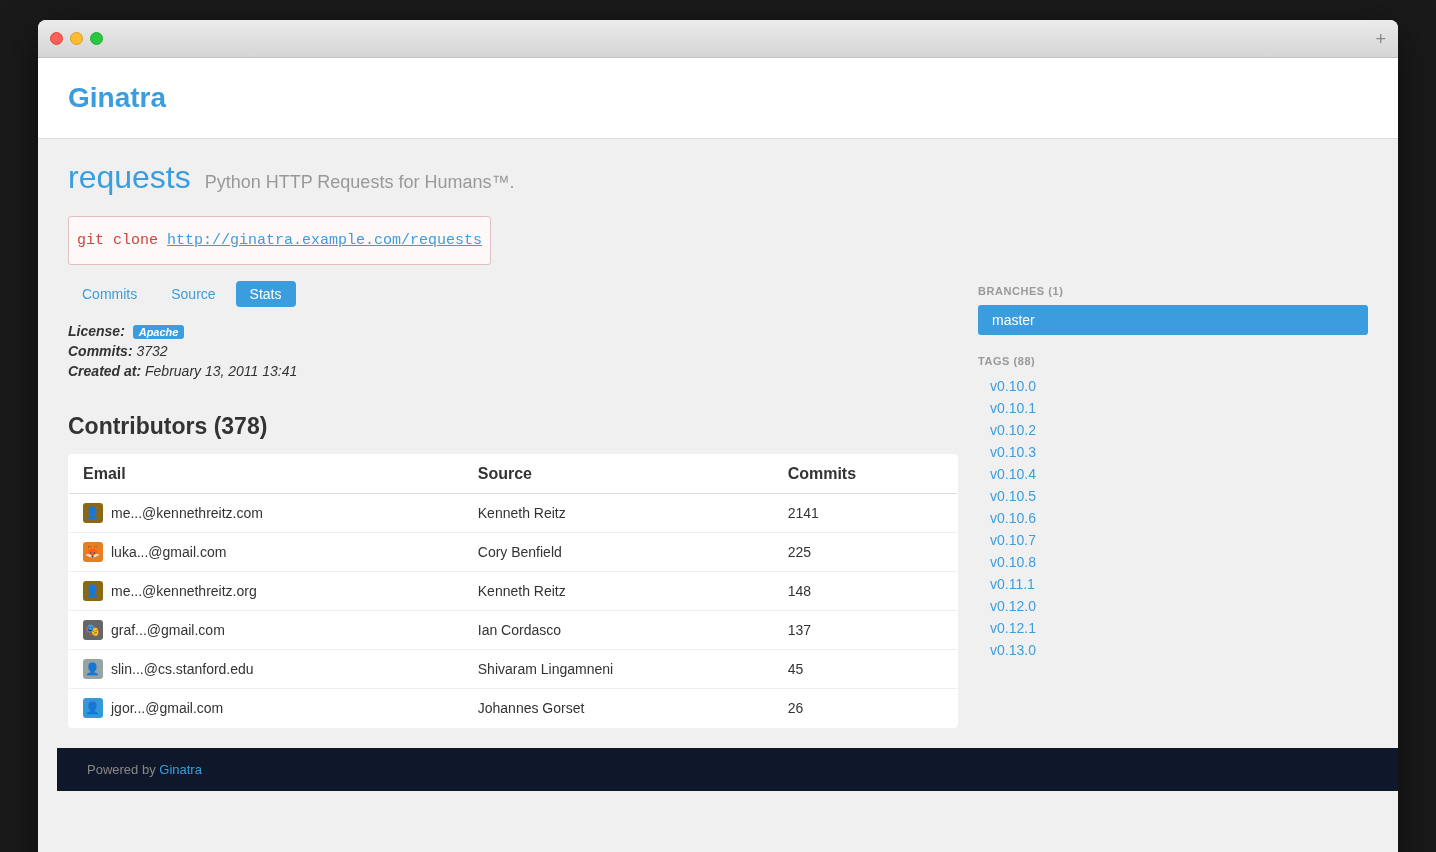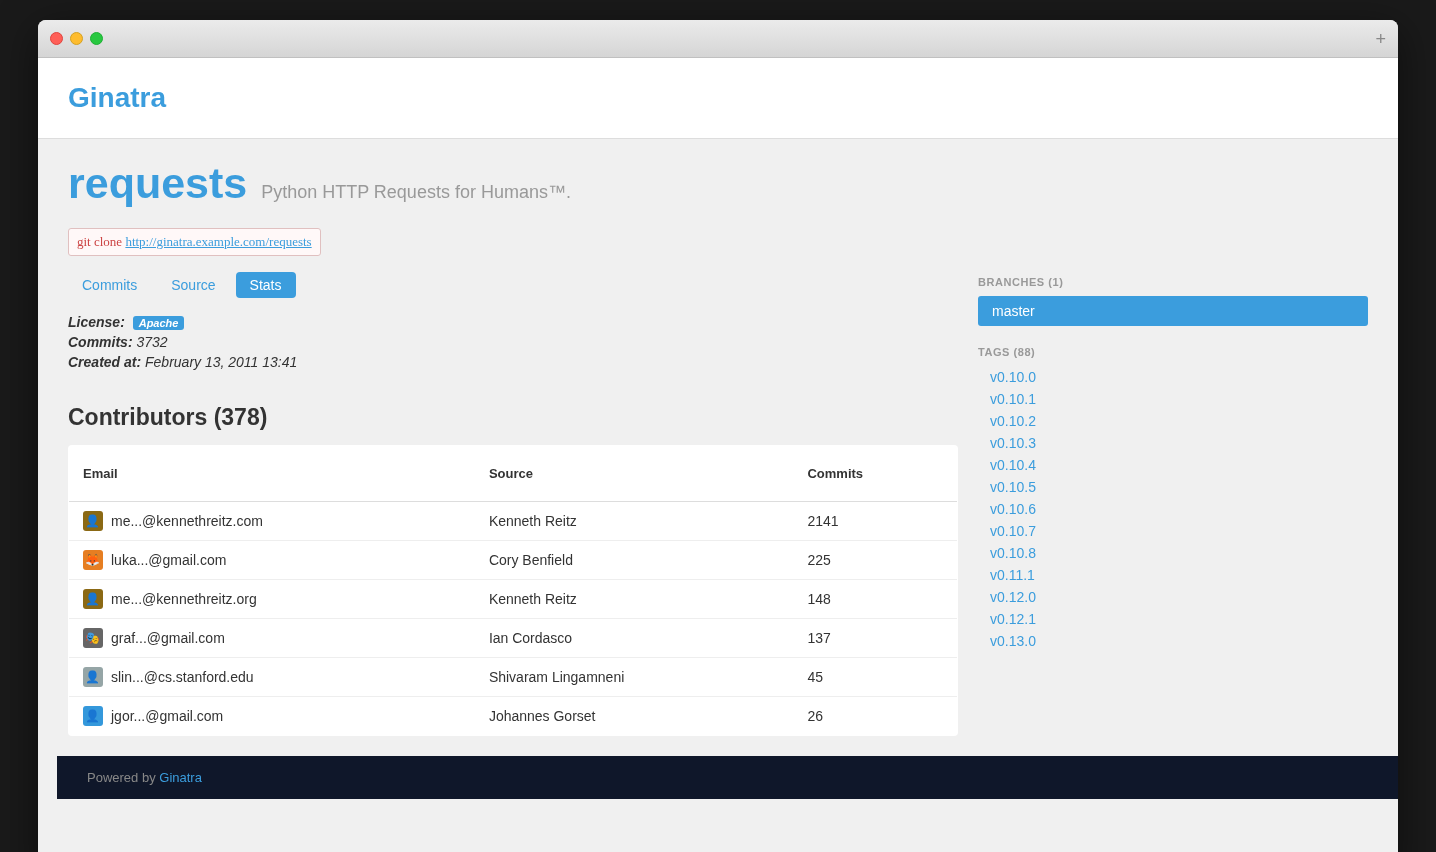--- a/index.html
+++ b/index.html
@@ -68,41 +68,41 @@
       color: #3b9ddd;
       font-size: 28px;
       font-weight: bold;
     }
 
     .repo-section {
       padding: 20px 30px 0 30px;
     }
 
     .repo-name {
-      font-size: 43px;
-      font-weight: bold;
+      font-size: 32px;
+      font-weight: normal;
       color: #3b9ddd;
       display: inline;
     }
 
     .repo-description {
       font-size: 18px;
       color: #999;
       margin-left: 10px;
     }
 
     .clone-box {
       display: inline-block;
       background: #fff8f8;
       border: 1px solid #e0c0c0;
       border-radius: 3px;
-      padding: 5px 8px;
+      padding: 15px 8px;
       margin-top: 10px;
-      font-family: Liberation Serif, serif;
-      font-size: 13px;
+      font-family: Liberation Mono, monospace;
+      font-size: 15px;
       color: #c44;
     }
 
     .clone-url {
       color: #3b9ddd;
       text-decoration: underline;
     }
 
     .main-layout {
       display: flex;
@@ -183,23 +183,23 @@
       border-collapse: collapse;
       background: #fff;
       border: 1px solid #ddd;
       border-radius: 4px;
       overflow: hidden;
     }
 
     .contributors-table th {
       background: #fff;
       border-bottom: 1px solid #ddd;
-      padding: 20px 14px;
+      padding: 10px 14px;
       text-align: left;
-      font-size: 13px;
+      font-size: 16px;
       font-weight: bold;
     }
 
     .contributors-table td {
       padding: 9px 14px;
       border-bottom: 1px solid #eee;
       font-size: 14px;
       vertical-align: middle;
     }
 

